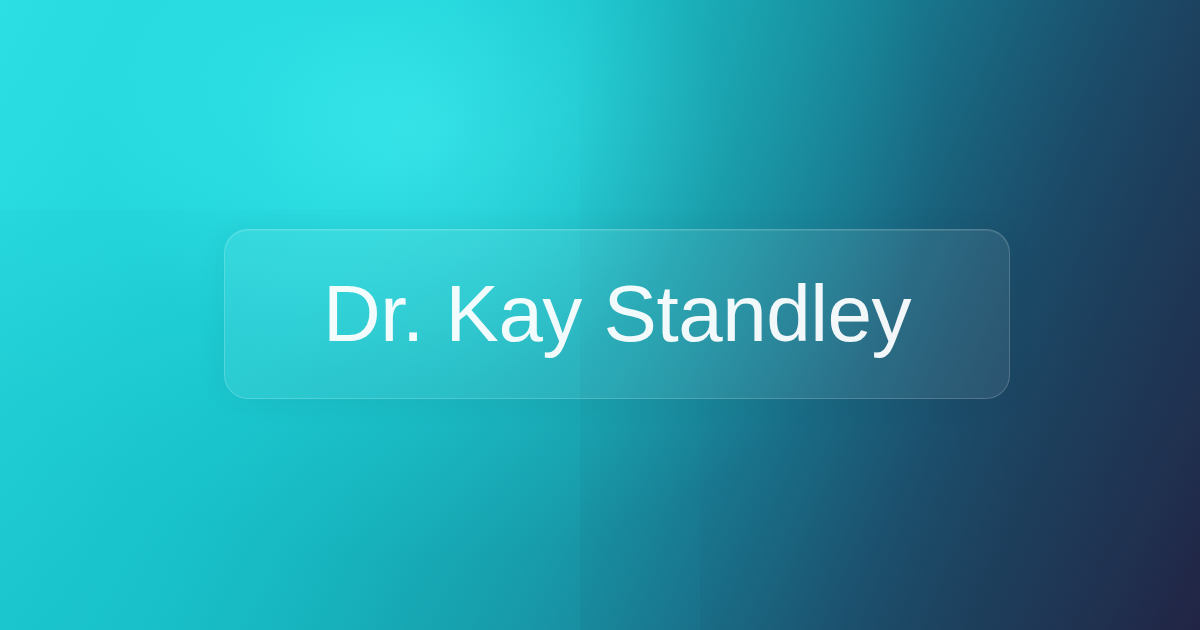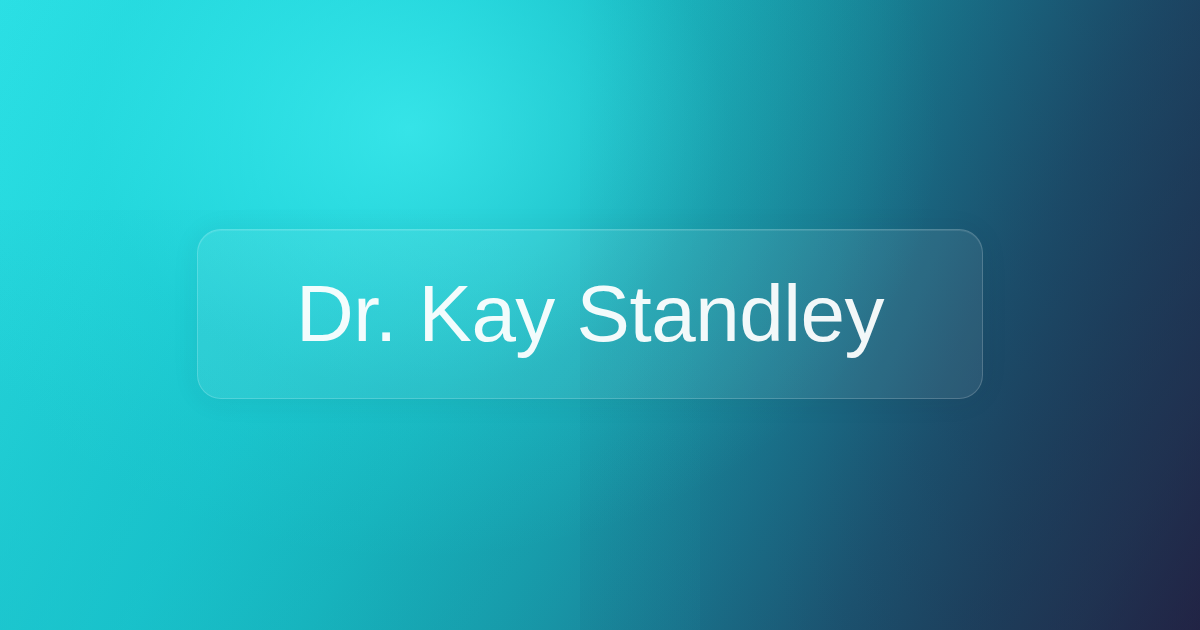--- a/index.html
+++ b/index.html
@@ -77,21 +77,21 @@
     background: radial-gradient(120% 120% at 0% 100%,
       rgba(26,186,198,0.42) 0%,
       rgba(24,170,184,0.18) 48%,
       rgba(24,160,176,0.00) 100%);
     pointer-events: none;
   }
 
   
   #name-card {
     position: absolute;
-    left: 197px;
+    left: 224px;
     top: 229px;
     width: 786px;
     height: 170px;
     box-sizing: border-box;
     border-radius: 24px;
     background: rgba(255,255,255,0.075);
     border: 1px solid rgba(255,255,255,0.18);
     box-shadow:
       inset 0 1px 0 rgba(255,255,255,0.10),
       0 2px 28px rgba(10,40,60,0.07);

